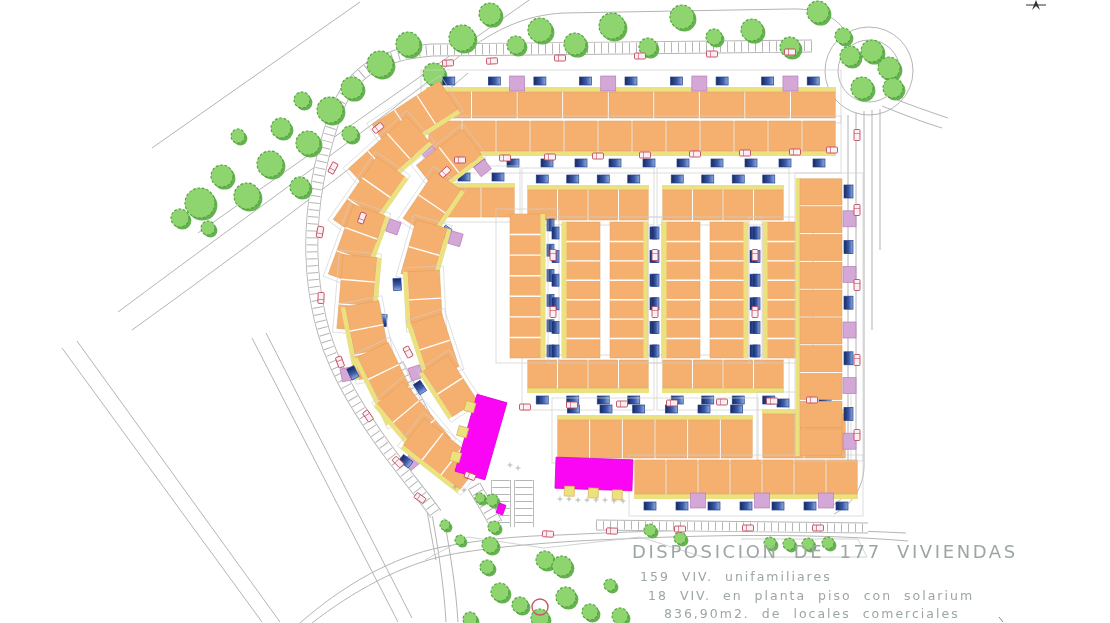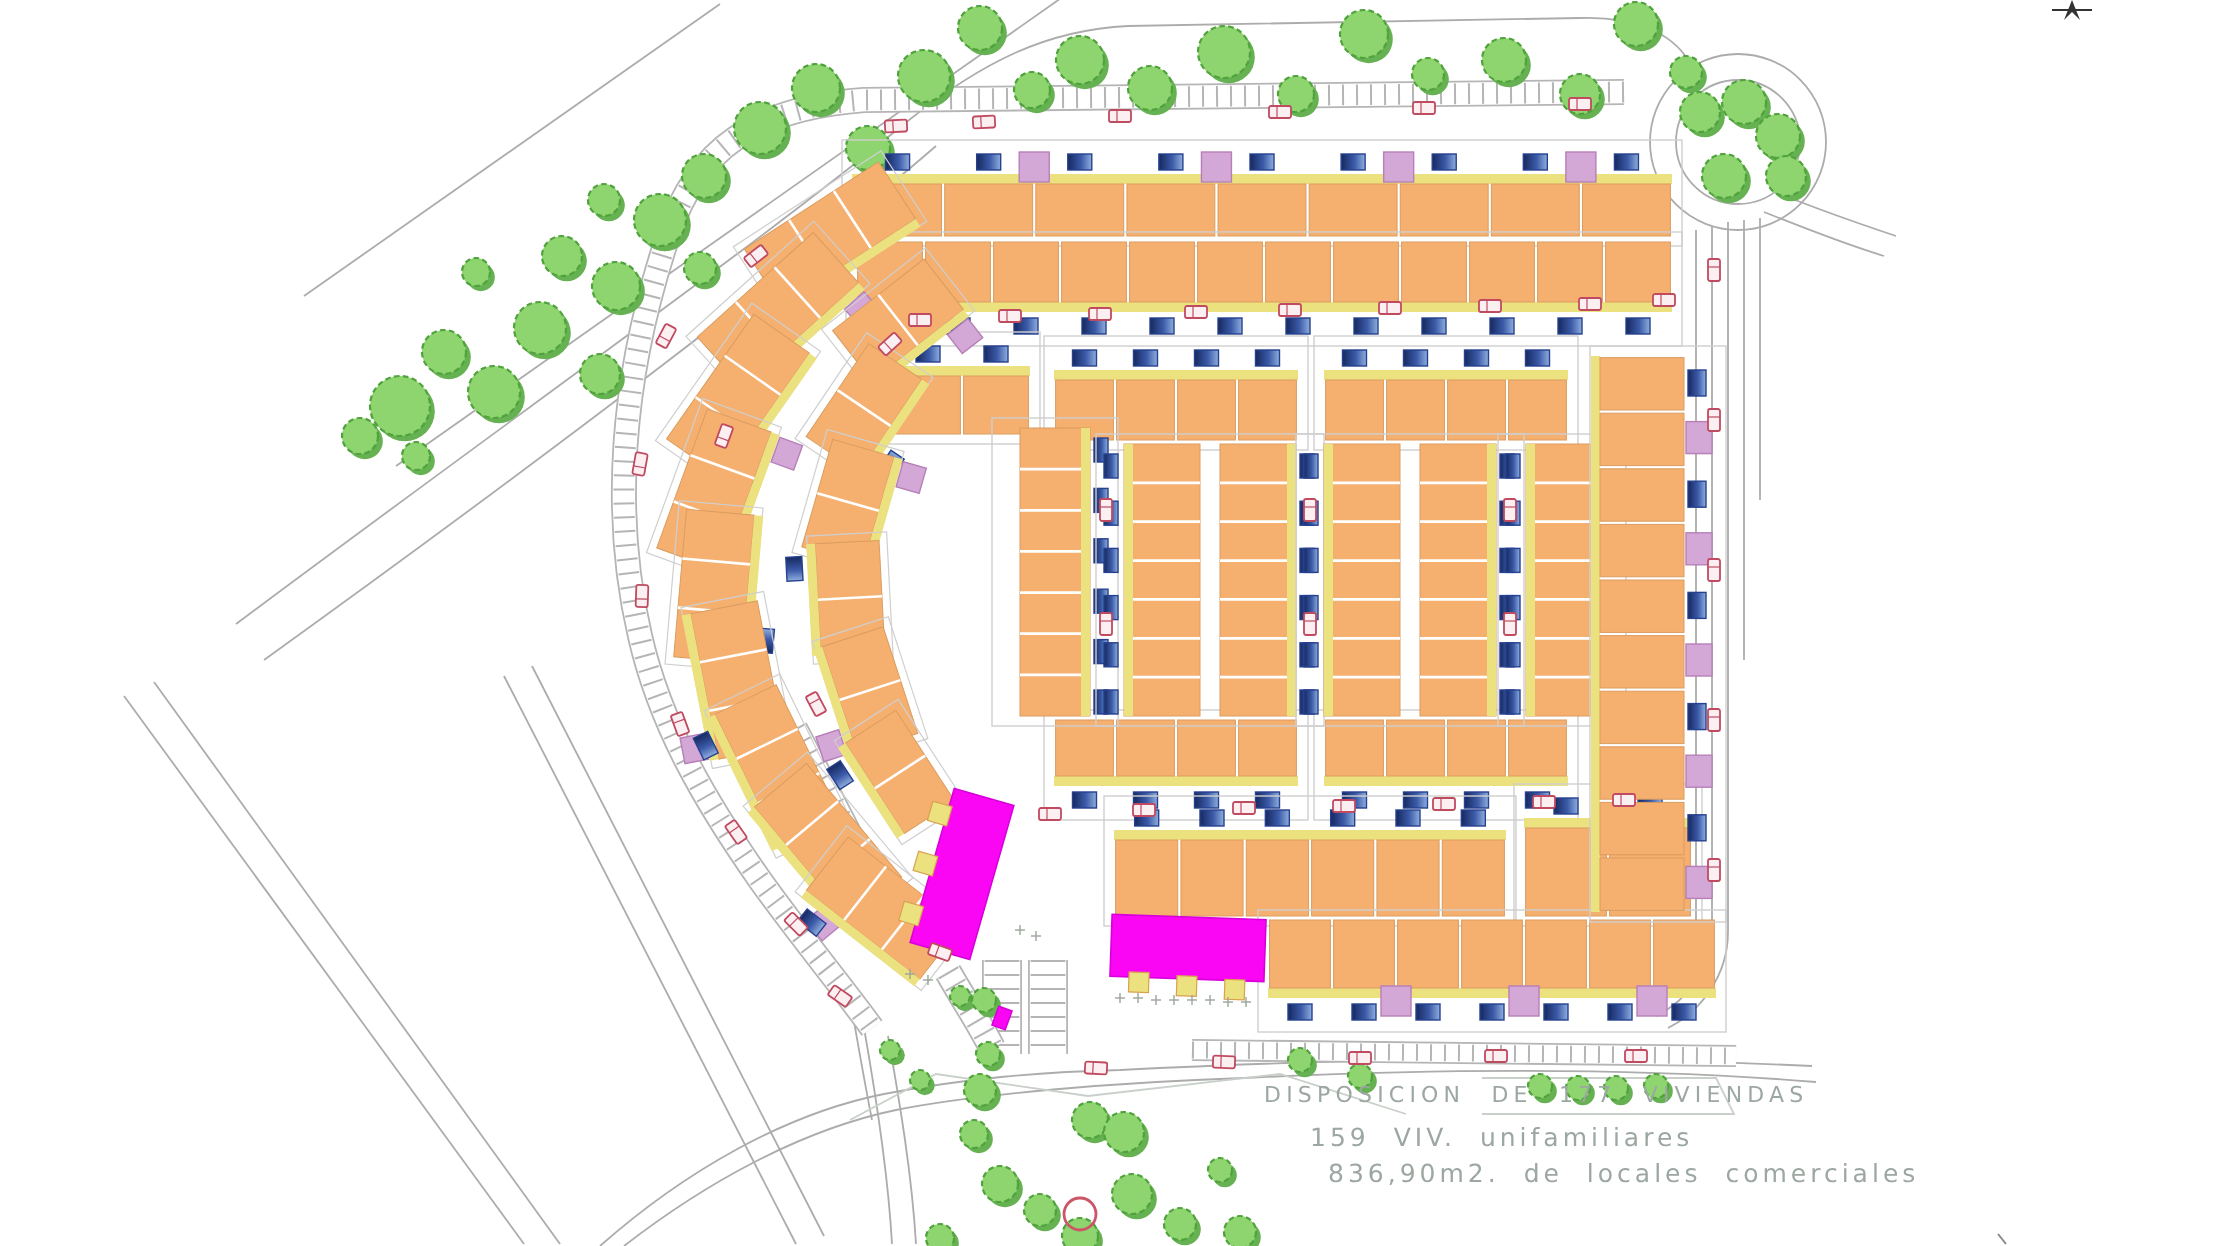--- a/index.html
+++ b/index.html
@@ -1,21 +1,21 @@
 <!DOCTYPE html>
 <html><head>
 <meta charset="utf-8">
 <style>
   html,body{margin:0;padding:0;background:#fff;}
   #page{position:relative;width:1110px;height:623px;background:#ffffff;overflow:hidden;
         font-family:"DejaVu Sans",sans-serif;}
   #plan{position:absolute;left:0;top:0;}
   #legend{position:absolute;left:632px;top:541px;color:#9ca7a1;}
-  #legend .l1{font-size:11px;letter-spacing:2.6px;word-spacing:7px;}
-  #legend .l2{font-size:12.5px;letter-spacing:2px;word-spacing:6px;margin-top:7px;margin-left:23px;}
+  #legend .l1{font-size:18px;letter-spacing:2.6px;word-spacing:7px;}
+  #legend .l2{font-size:12.5px;letter-spacing:2px;word-spacing:6px;margin-top:7px;margin-left:8px;}
   #legend .l3{font-size:12.5px;letter-spacing:2px;word-spacing:6px;margin-top:4px;margin-left:16px;}
   #legend .l4{font-size:12.5px;letter-spacing:2px;word-spacing:6px;margin-top:3px;margin-left:32px;}
 </style>
 </head>
 <body>
 
 <div id="page">
   <svg id="plan" width="1110" height="623" viewBox="0 0 1110 623">
     <defs>
       <linearGradient id="poolGrad" x1="0" y1="0" x2="1" y2="0">
@@ -828,15 +828,16 @@
         <circle cx="540" cy="607" r="8" fill="none" stroke="#CC5566" stroke-width="1.4"></circle>
         <path d="M1036,0 L1040,10 L1036,6 L1032,10 Z" fill="#333333"></path>
         <line x1="1026" y1="5" x2="1046" y2="5" stroke="#333333" stroke-width="1"></line>
         <line x1="999" y1="617" x2="1003" y2="622" stroke="#888" stroke-width="1"></line>
       </g>
   </svg>
 
   <div id="legend">
     <div class="l1">DISPOSICION DE 177 VIVIENDAS</div>
     <div class="l2">159 VIV. unifamiliares</div>
+    <div class="l3">18 VIV. en planta piso con solarium</div>
     <div class="l4">836,90m2. de locales comerciales</div>
   </div>
 </div>
 
 </body></html>

